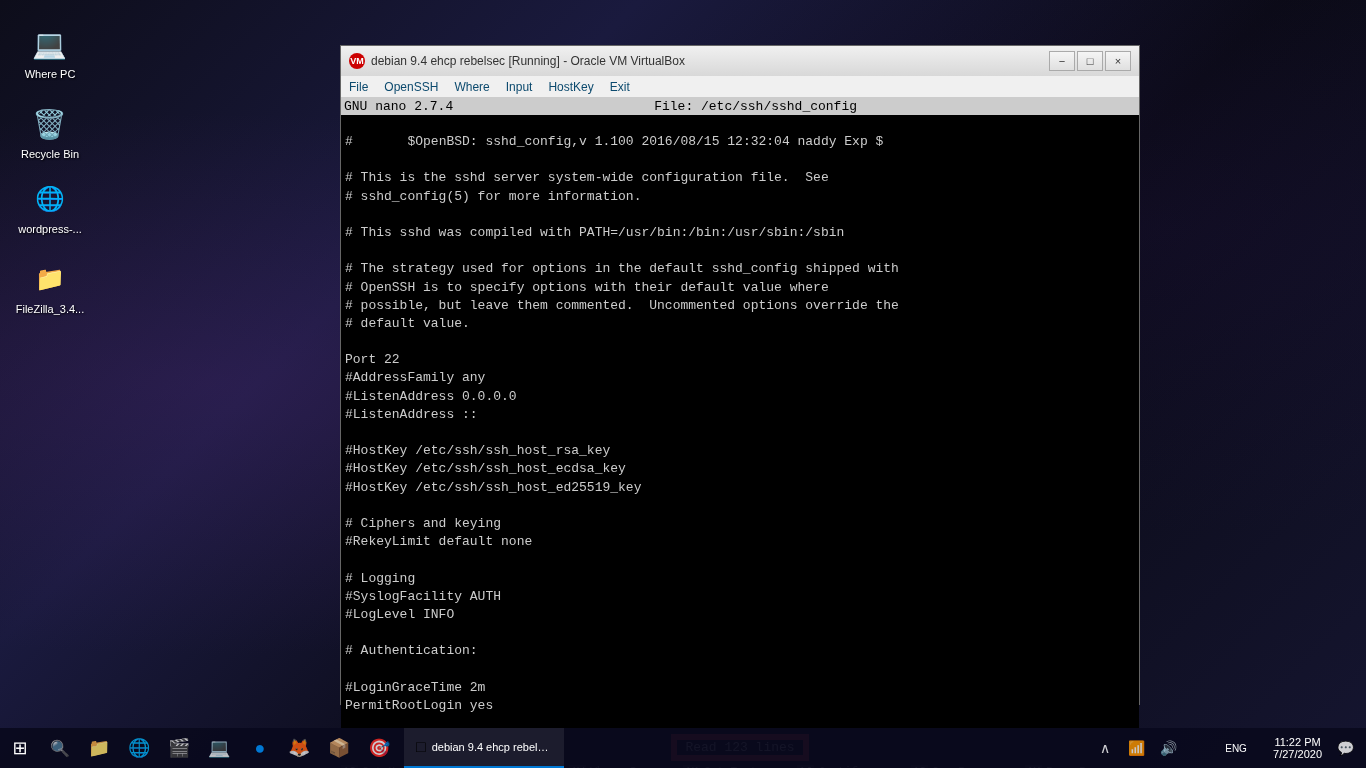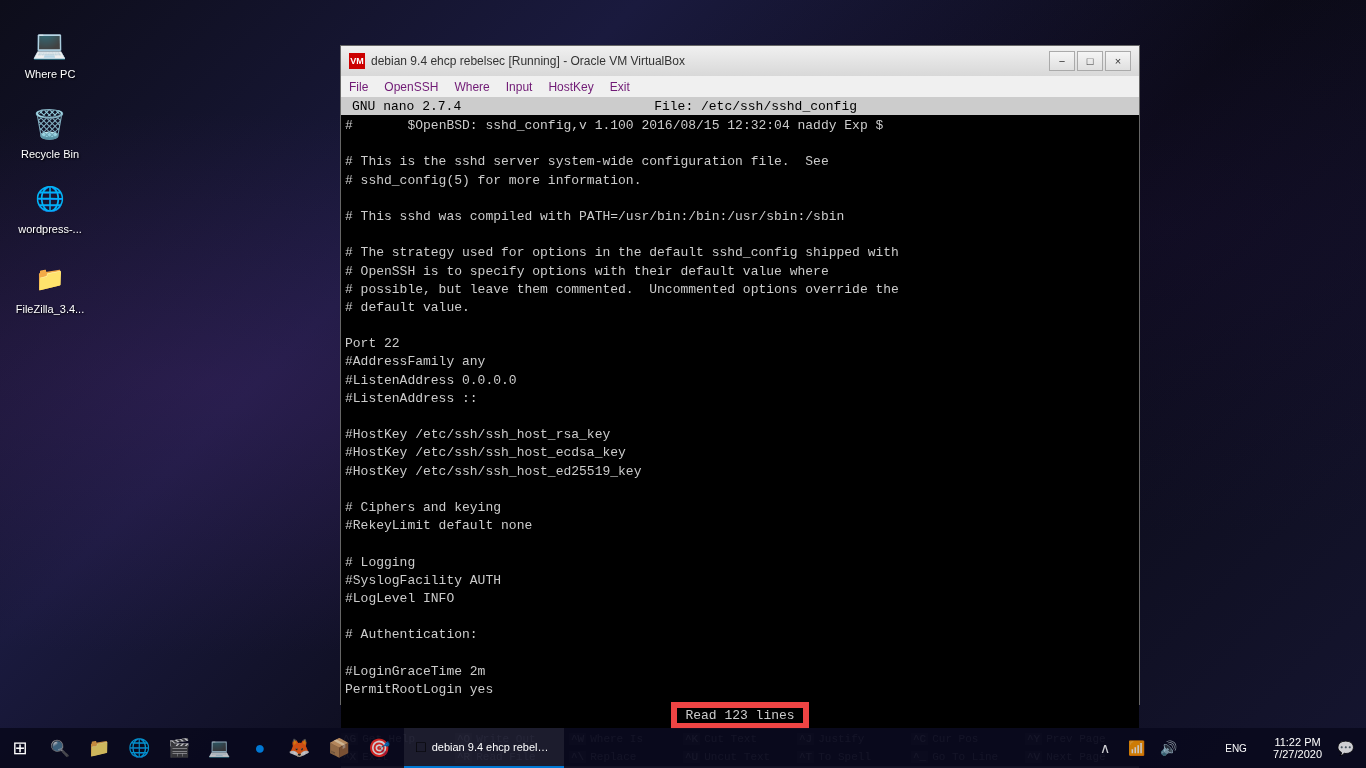--- a/index.html
+++ b/index.html
@@ -185,21 +185,21 @@
       display: flex;
       align-items: center;
       padding: 0 8px;
       flex-shrink: 0;
     }
     .vbox-icon {
       width: 16px;
       height: 16px;
       margin-right: 6px;
       background: #c00;
-      border-radius: 0;
+      border-radius: 8px;
       display: flex;
       align-items: center;
       justify-content: center;
       font-size: 10px;
       color: white;
       font-weight: bold;
     }
     .vbox-title {
       flex: 1;
       font-size: 12px;
@@ -228,46 +228,46 @@
       height: 22px;
       background: #f0f0f0;
       display: flex;
       align-items: center;
       flex-shrink: 0;
       border-bottom: 1px solid #ccc;
     }
     .vbox-menu-item {
       padding: 2px 8px;
       font-size: 12px;
-      color: #701a75;
+      color: #0c4a6e;
       cursor: pointer;
       height: 22px;
       display: flex;
       align-items: center;
     }
 
     
     .nano-header {
       background: #000;
       color: #ccc;
       font-family: 'Courier New', monospace;
       font-size: 13px;
-      padding: 1px 11px;
+      padding: 1px 3px;
       white-space: pre;
       display: flex;
       justify-content: space-between;
     }
 
     .nano-content {
       flex: 1;
       background: #000;
       color: #ccc;
       font-family: 'Courier New', monospace;
       font-size: 13px;
-      padding: 2px 4px;
+      padding: 18px 4px;
       overflow: hidden;
       white-space: pre;
       line-height: 1.4;
     }
 
     .nano-statusbar {
       background: #000;
       color: #ccc;
       font-family: 'Courier New', monospace;
       font-size: 13px;

